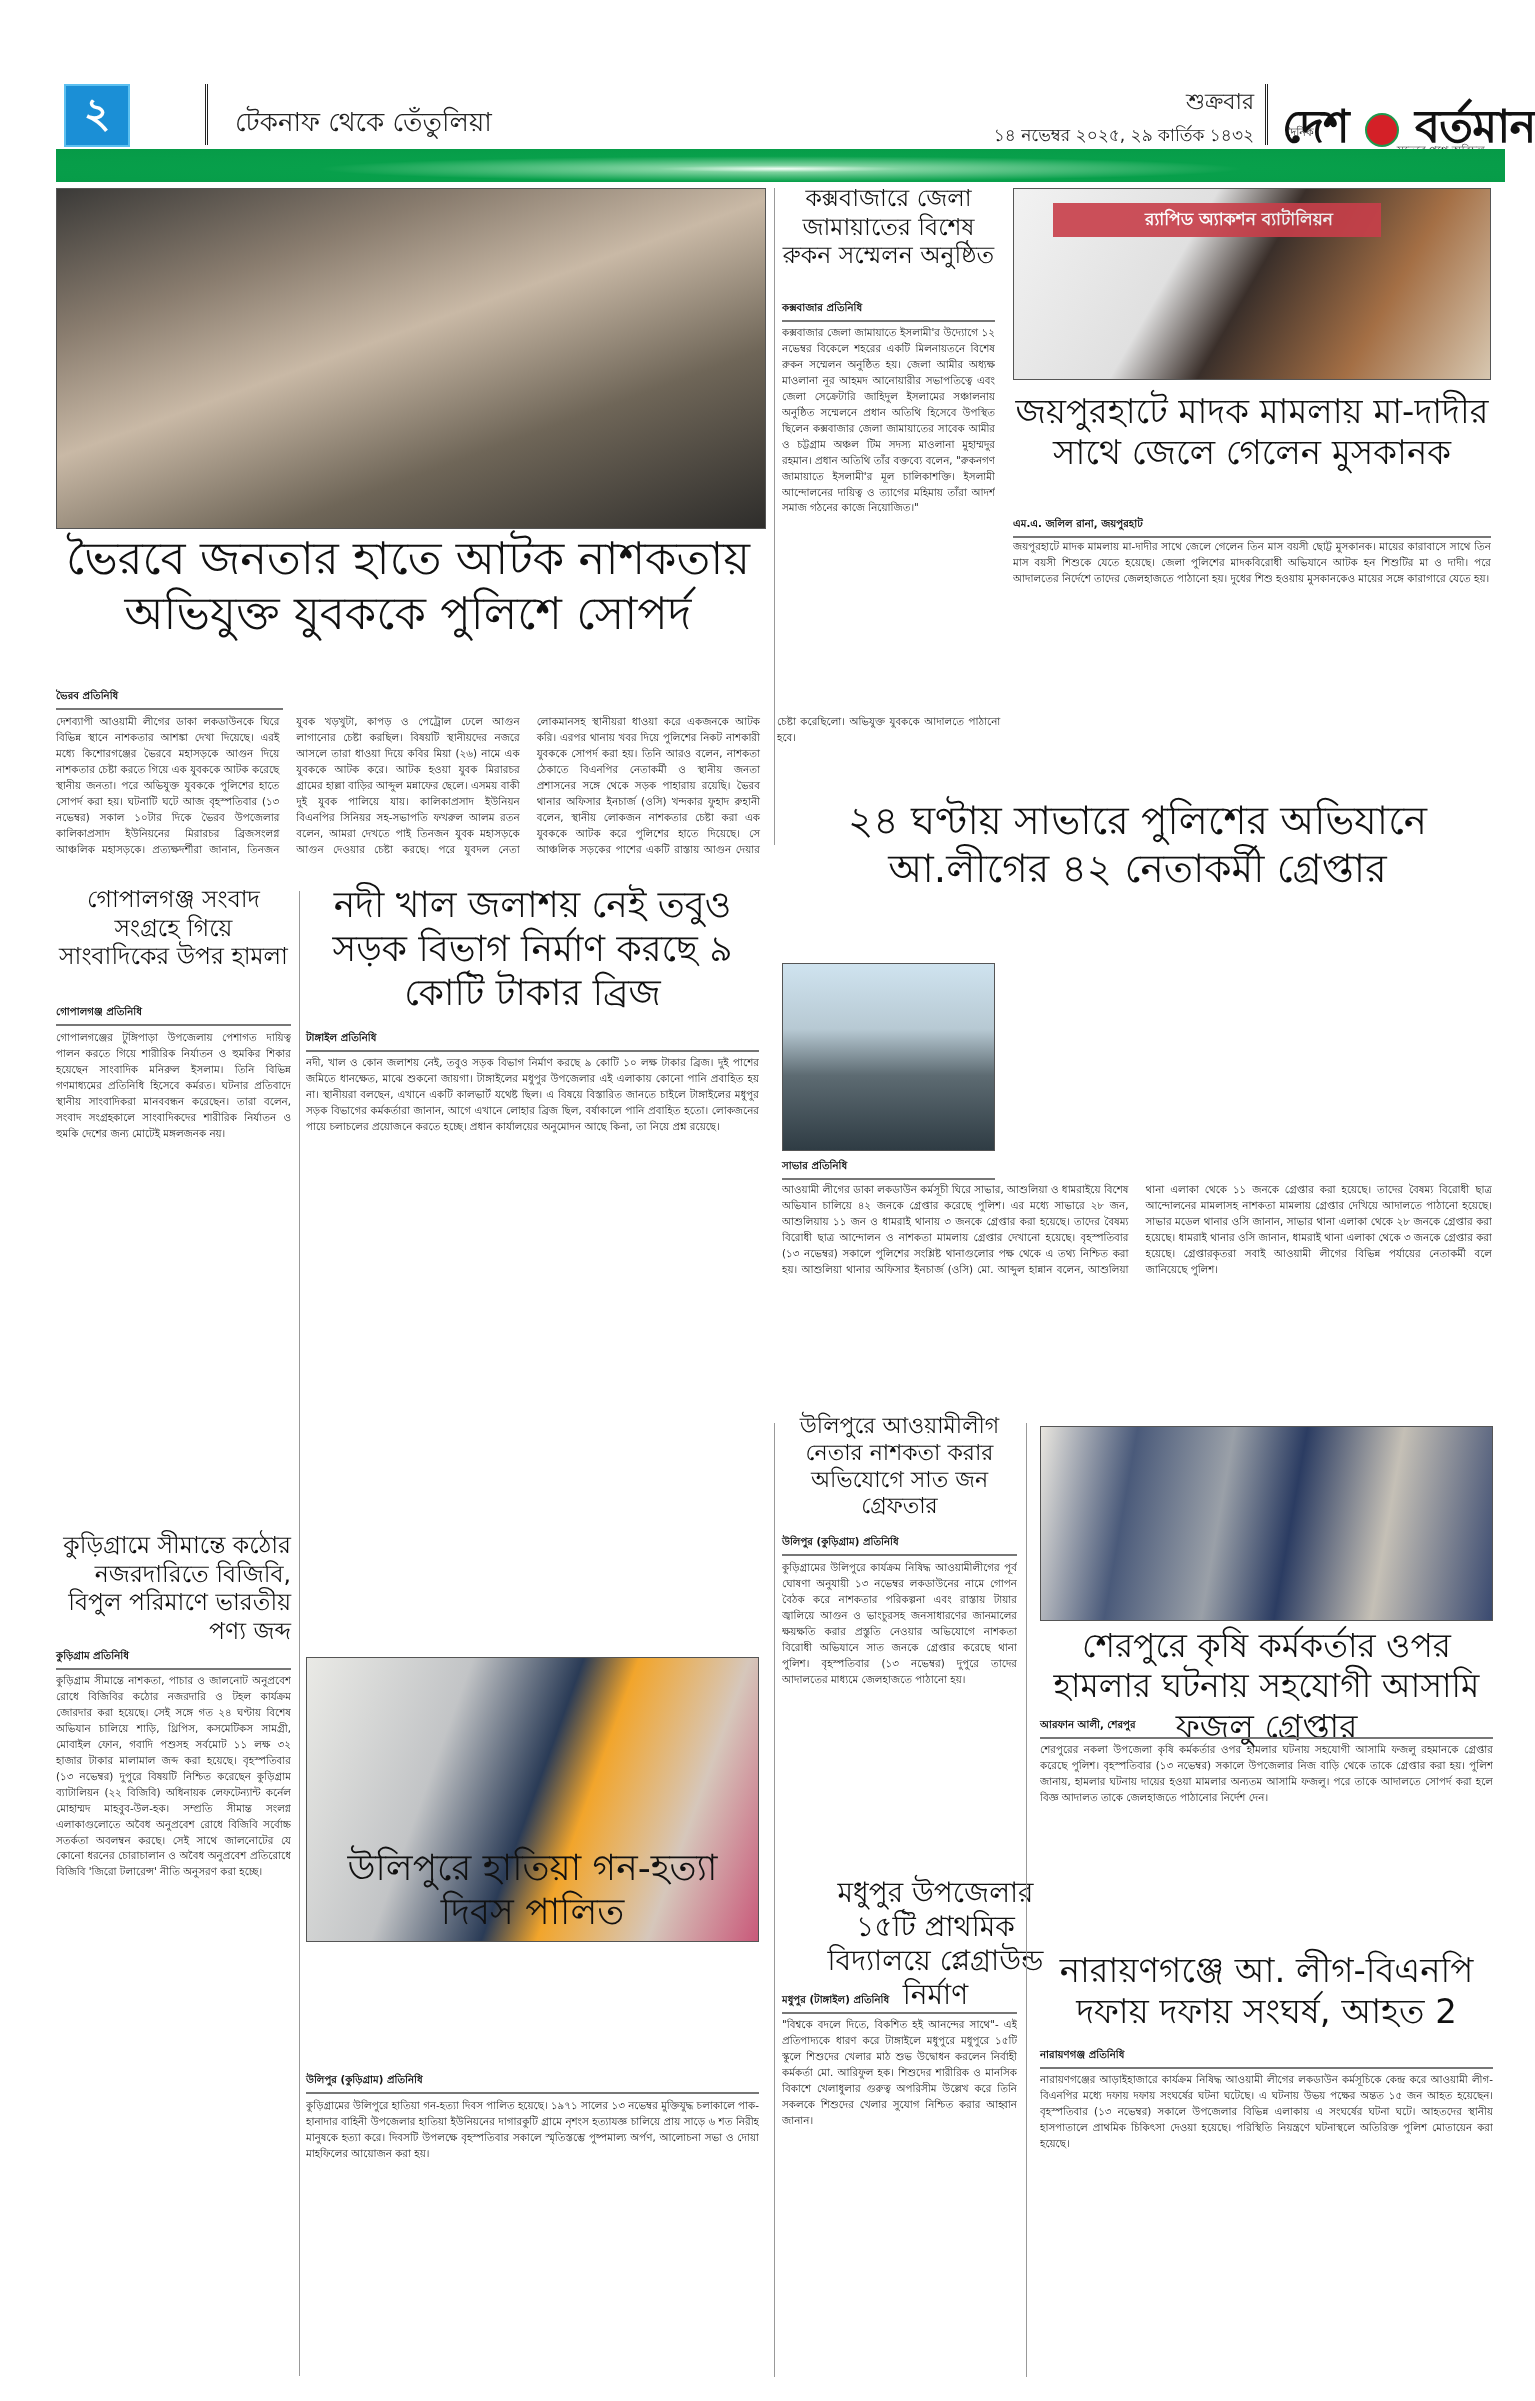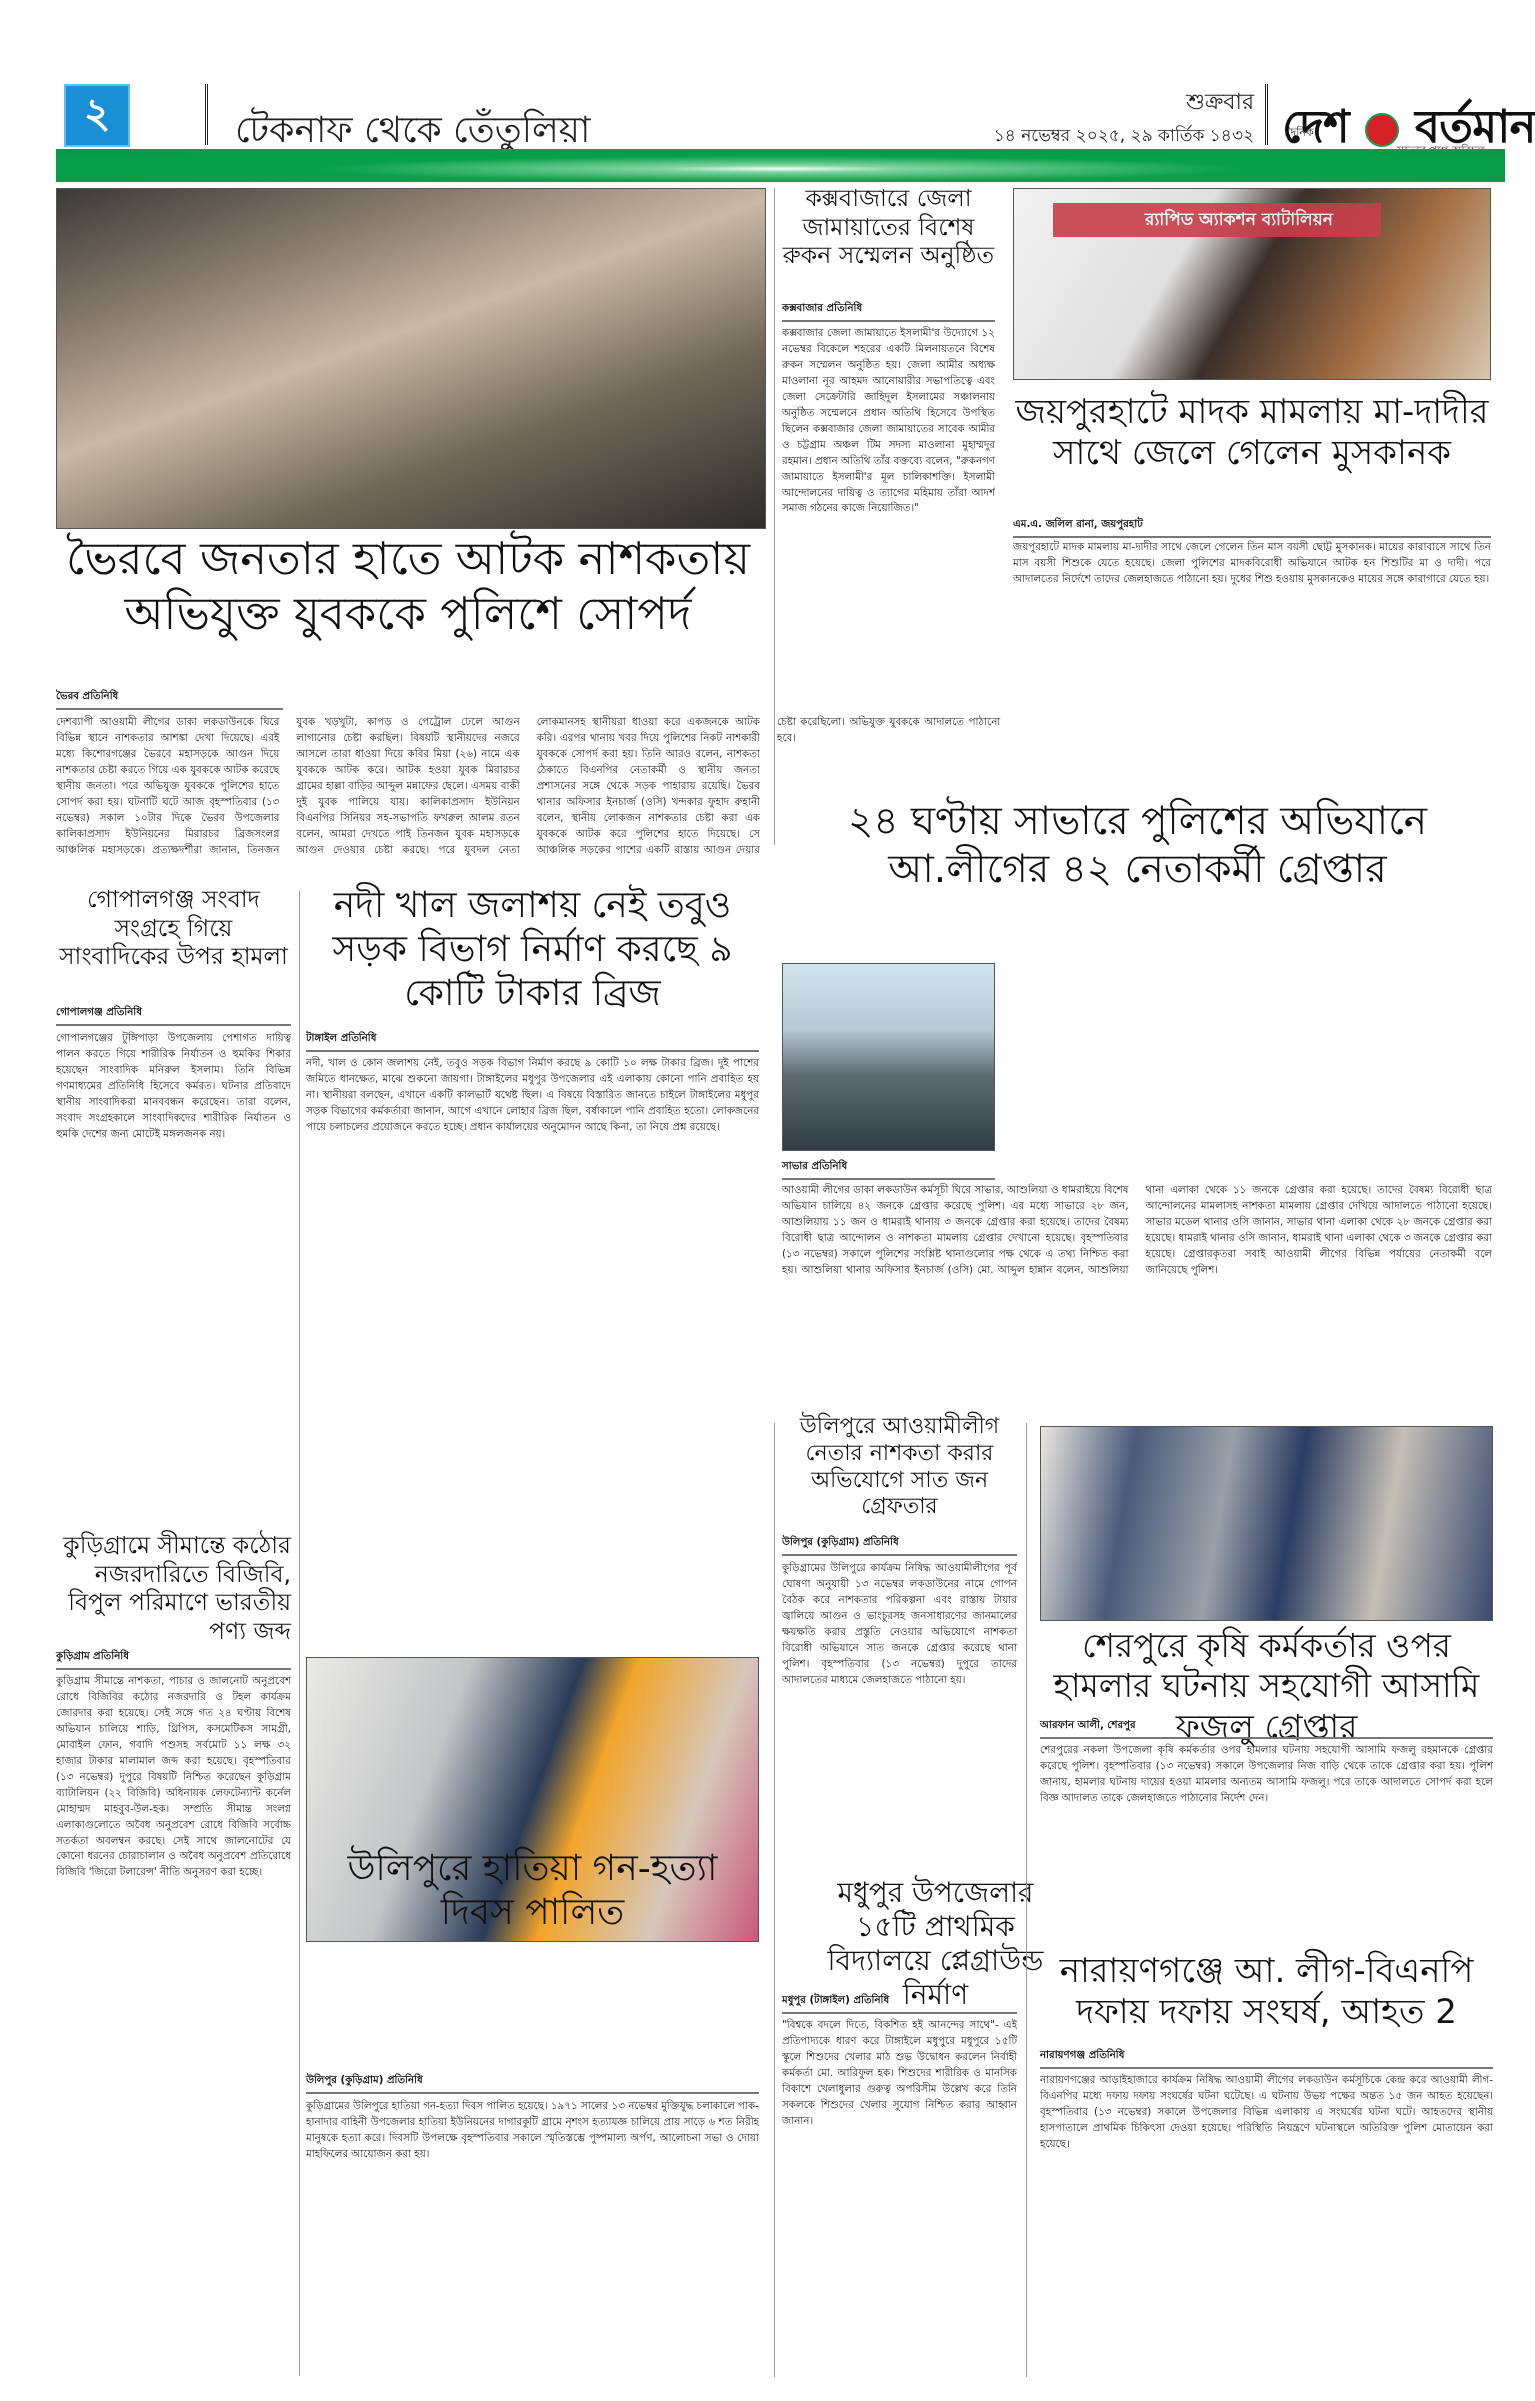--- a/index.html
+++ b/index.html
@@ -4,21 +4,21 @@
 <style>
   * { box-sizing: border-box; margin: 0; padding: 0; }
   html, body { width: 1535px; height: 2401px; background: #ffffff; overflow: hidden; }
   body { font-family: "DejaVu Sans", "Liberation Sans", sans-serif; color: #1a1a1a; position: relative; }
 
   .abs { position: absolute; }
 
   
   .page-num { left: 64px; top: 84px; width: 66px; height: 63px; background: #1b8fd6; border: 2.3px solid #5cc0f0; color: #fff; font-size: 41px; font-weight: bold; display: flex; align-items: center; justify-content: center; }
   .sep-v { width: 3.1px; border-left: 0.8px solid #222; border-right: 0.8px solid #222; }
-  .section-title { left: 235px; top: 102px; font-size: 36px; color: #222; text-align: center; }
+  .section-title { left: 235px; top: 102px; font-size: 26px; color: #222; text-align: center; }
   .day { right: 281px; top: 84px; font-size: 22px; color: #222; text-align: right; }
   .date { right: 281px; top: 122px; font-size: 17px; color: #222; text-align: right; white-space: nowrap; }
   .logo-small { left: 1286px; top: 78px; font-size: 11px; color: #222; margin-top: 46px; }
   .logo { left: 1282px; top: 92px; font-size: 45px; font-weight: bold; color: #111; display: flex; align-items: center; gap: 16px; letter-spacing: -0.8px; }
   .logo-emblem { width: 34px; height: 34px; border-radius: 50%; background: #d42027; border: 2.3px solid #1c9a4e; display: inline-block; }
   .tagline { left: 1298px; top: 142px; font-size: 11px; color: #333; display: flex; align-items: center; gap: 4.7px; }
   .tagline-line { width: 94px; height: 0.8px; background: #333; }
   .green-bar { left: 56px; top: 149px; width: 1515px; height: 33px; background: radial-gradient(ellipse at 50% 60%, #f5fff8 0%, #7fd3a0 12%, #08a04b 45%, #069a47 100%); }
 
   

